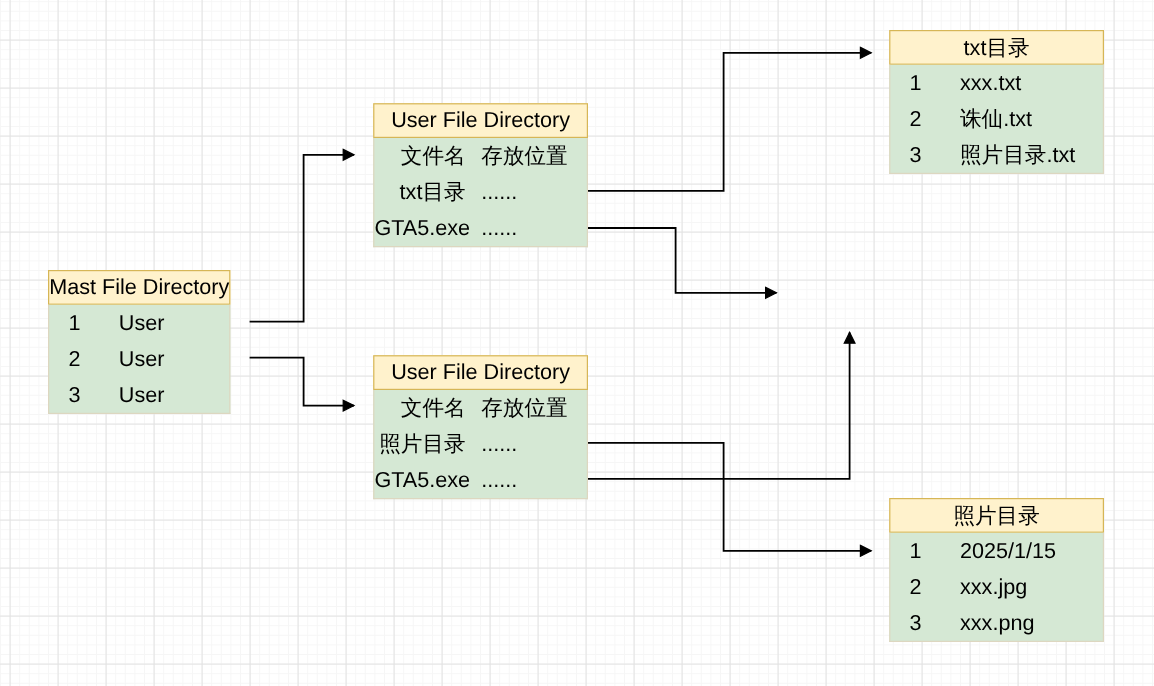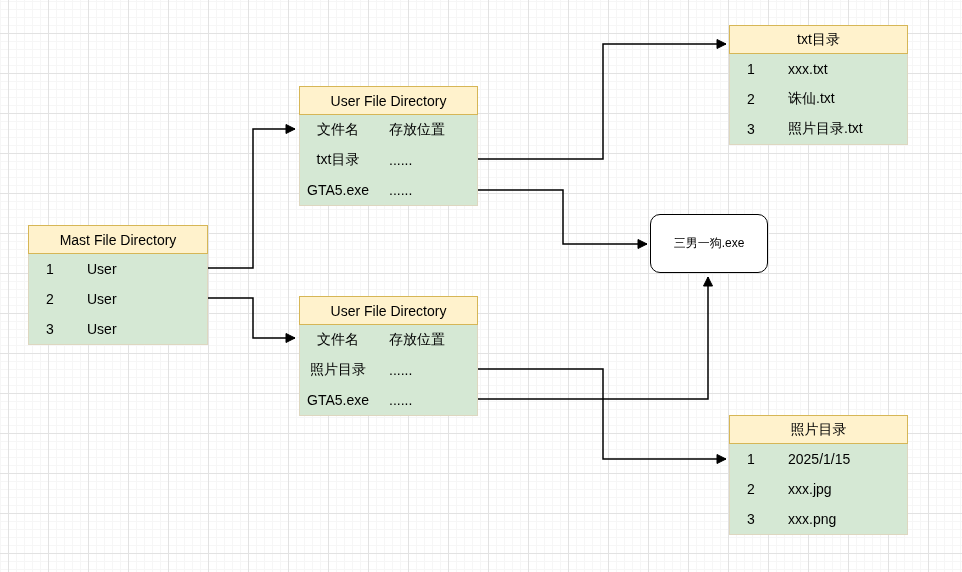--- a/index.html
+++ b/index.html
@@ -19,42 +19,42 @@
     background-position: 0 33px, 8px 0, 0 1px, 0 0;
   }
 
   #connectors {
     position: absolute; left: 0; top: 0;
     width: 962px; height: 572px;
     pointer-events: none;
   }
   #connectors polyline { pointer-events: stroke; }
 
-  .tablebox { position: absolute; font-size: 14px; }
+  .tablebox { position: absolute; font-size: 18px; margin-left: 12px; }
   .tb-header {
     height: 29px;
     background: #fff2cc;
     border: 1px solid #d6b656;
     display: flex; align-items: center; justify-content: center;
     white-space: nowrap;
   }
   .tb-body {
     background: #d5e8d4;
     border-left: 1px solid #ddd7c0;
     border-right: 1px solid #ddd7c0;
     border-bottom: 1px solid #ddd7c0;
   }
   .tb-row { height: 30px; display: flex; align-items: center; white-space: nowrap; }
 
   
   .dir .c1 { width: 42px; text-align: center; flex: 0 0 auto; }
   .dir .c2 { padding-left: 16px; }
 
   
-  .ufd .c1 { width: 76px; text-align: center; flex: 0 0 auto; }
+  .ufd .c1 { width: 76px; text-align: right; flex: 0 0 auto; }
   .ufd .c2 { padding-left: 13px; }
 
   .exe-node {
     position: absolute;
     left: 650px; top: 214px;
     width: 118px; height: 59px;
     background: #ffffff;
     border: 1px solid #000000;
     border-radius: 10px;
     display: flex; align-items: center; justify-content: center;
@@ -74,21 +74,21 @@
       </marker>
     </defs>
     <polyline points="208,268 253,268 253,129 295,129" fill="none" stroke="#000000" stroke-width="1.5" marker-end="url(#arrowhead)"></polyline>
     <polyline points="208,298 253,298 253,338 295,338" fill="none" stroke="#000000" stroke-width="1.5" marker-end="url(#arrowhead)"></polyline>
     <polyline points="478,159 603,159 603,44 726,44" fill="none" stroke="#000000" stroke-width="1.5" marker-end="url(#arrowhead)"></polyline>
     <polyline points="478,190 563,190 563,244 647,244" fill="none" stroke="#000000" stroke-width="1.5" marker-end="url(#arrowhead)"></polyline>
     <polyline points="478,369 603,369 603,459 726,459" fill="none" stroke="#000000" stroke-width="1.5" marker-end="url(#arrowhead)"></polyline>
     <polyline points="478,399 708,399 708,277" fill="none" stroke="#000000" stroke-width="1.5" marker-end="url(#arrowhead)"></polyline>
   </svg>
 
-  <div class="tablebox dir" style="left:28px; top:225px; width:180px;">
+  <div class="tablebox dir" style="left:28px; top:225px; width:152px;">
     <div class="tb-header">Mast File Directory</div>
     <div class="tb-body">
       <div class="tb-row">
         <span class="c1">1</span>
         <span class="c2">User</span>
       </div>
       <div class="tb-row">
         <span class="c1">2</span>
         <span class="c2">User</span>
       </div>
@@ -164,17 +164,14 @@
         <span class="c1">2</span>
         <span class="c2">xxx.jpg</span>
       </div>
       <div class="tb-row">
         <span class="c1">3</span>
         <span class="c2">xxx.png</span>
       </div>
     </div>
   </div>
 
-  <div class="exe-node">
-    <span>三男一狗.exe</span>
-  </div>
 
 </div>
 
 </body></html>

